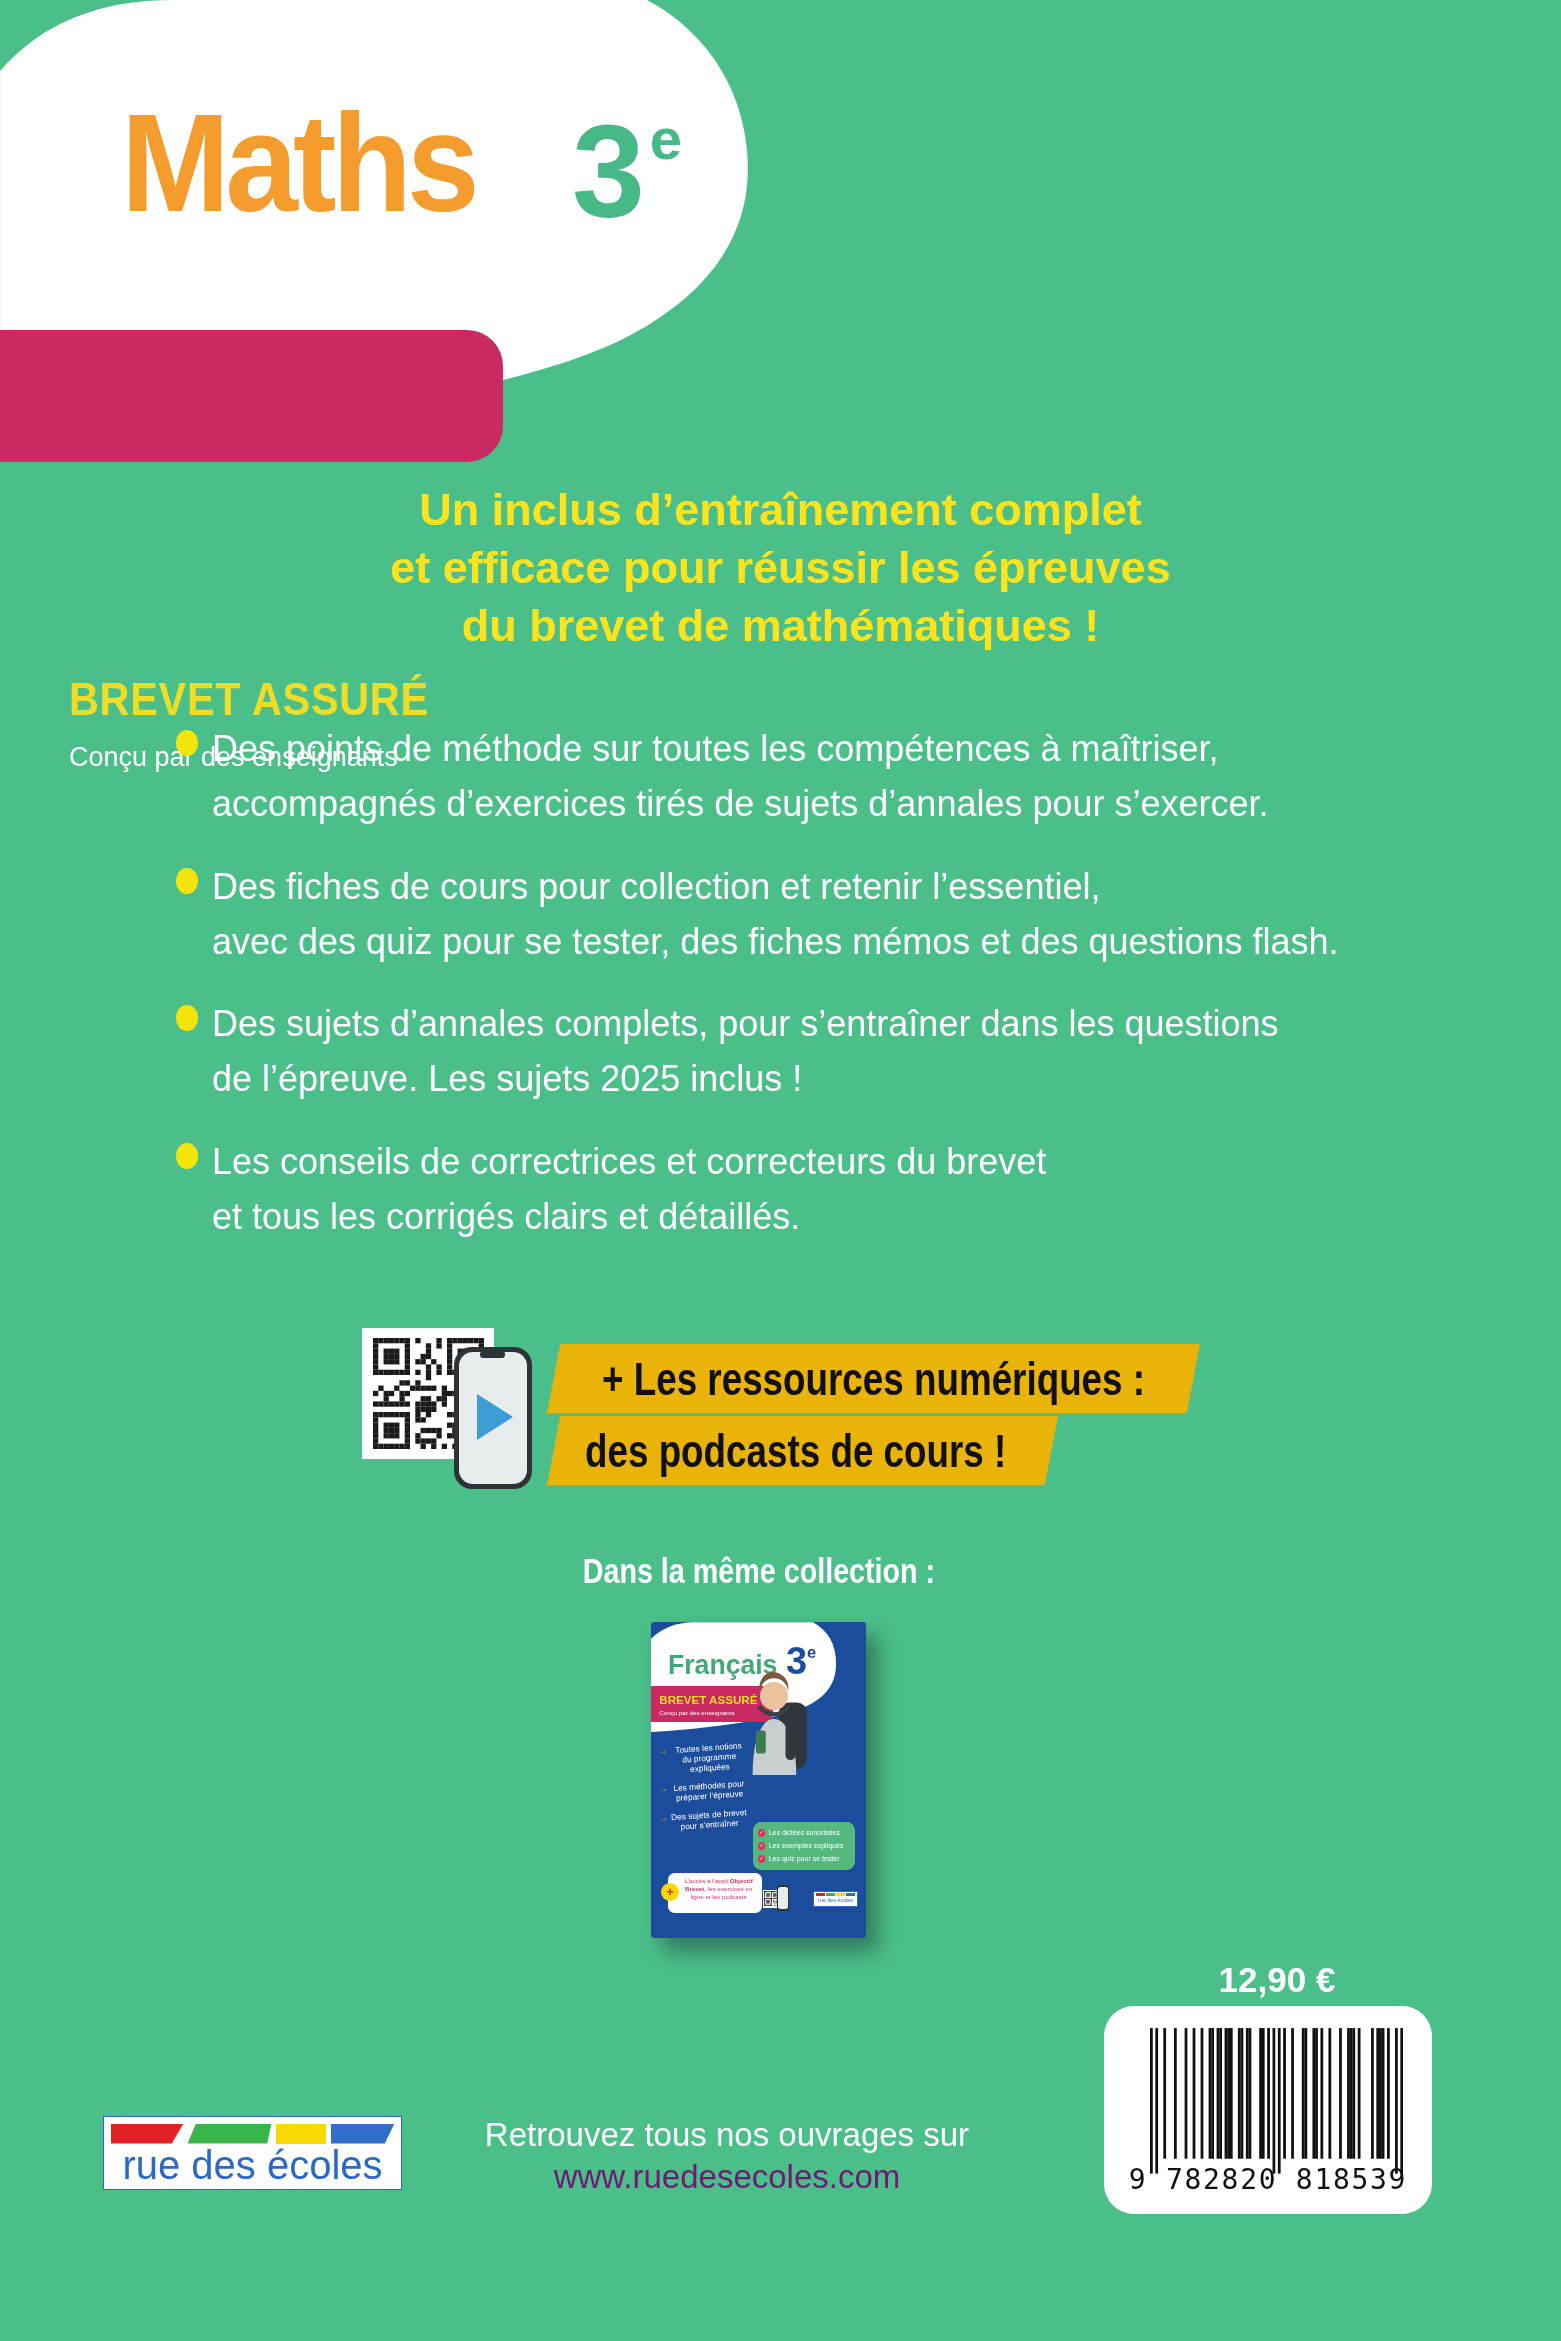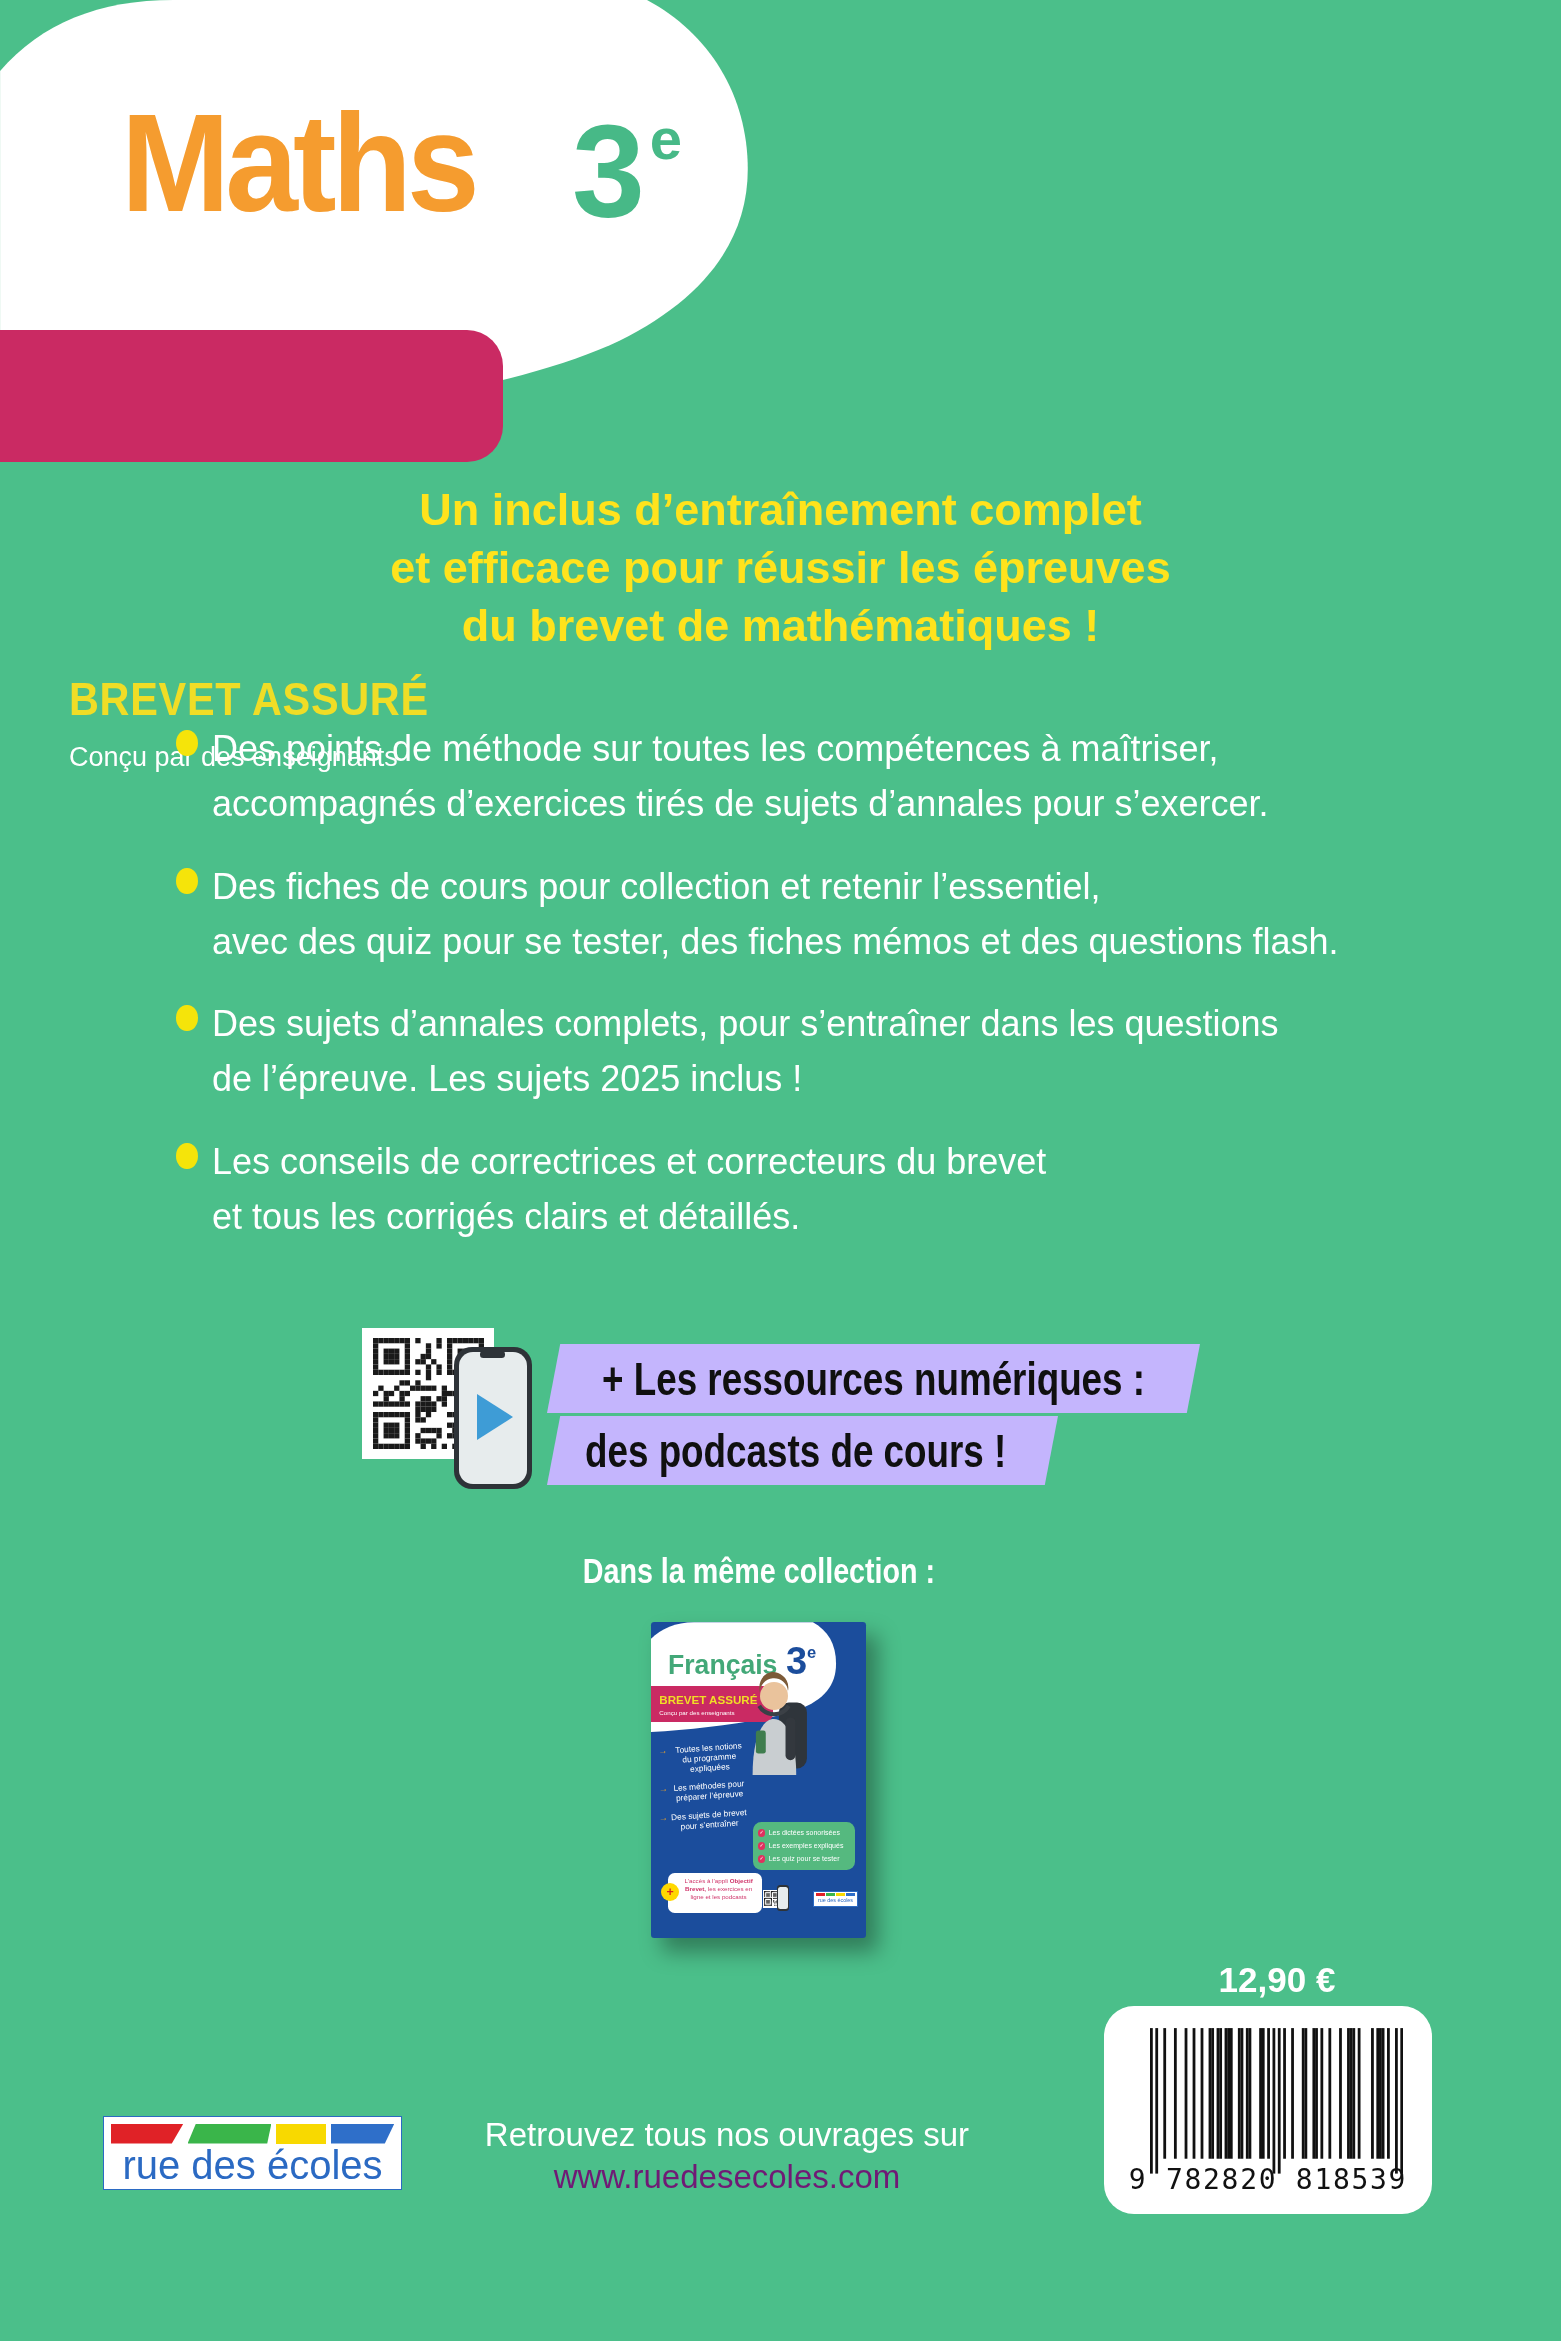--- a/index.html
+++ b/index.html
@@ -32,21 +32,21 @@
   .btxt span{display:block;}
 
   
   .qrbox{left:362px;top:1328px;width:132px;height:131px;background:#fff;}
   .qrbox svg{position:absolute;left:10.7px;top:10px;}
   .phone{left:454px;top:1347px;width:78px;height:142px;background:#2E3338;border-radius:18px;}
   .screen{position:absolute;left:5px;top:5px;right:5px;bottom:5px;background:#E7ECED;border-radius:14px;}
   .notch{position:absolute;left:26.4px;top:4.1px;width:25px;height:6.6px;border-radius:3.3px;background:#2E3338;}
   .play{position:absolute;left:23px;top:47px;width:0;height:0;
     border-left:36px solid #3E9CD6;border-top:23px solid transparent;border-bottom:23px solid transparent;}
-  .banner{background:#c4b5fd;display:flex;align-items:center;
+  .banner{background:#eab308;display:flex;align-items:center;
     clip-path:polygon(13.2px 0,100% 0,calc(100% - 13.2px) 100%,0 100%);}
   .banner1{left:547px;top:1344px;width:653px;height:69px;padding-left:0;}
   .banner2{left:547px;top:1416px;width:511px;height:69px;}
   .banner span{font-size:46px;font-weight:bold;color:#101010;white-space:nowrap;
     transform:scaleX(.8);transform-origin:left center;margin-left:55px;}
   .banner2 span{margin-left:38px;}
 
   
   .collection{left:0;top:1551px;width:1517px;text-align:center;color:#fff;}
   .collection span{display:inline-block;font-size:35px;font-weight:bold;transform:scaleX(.82);white-space:nowrap;}

